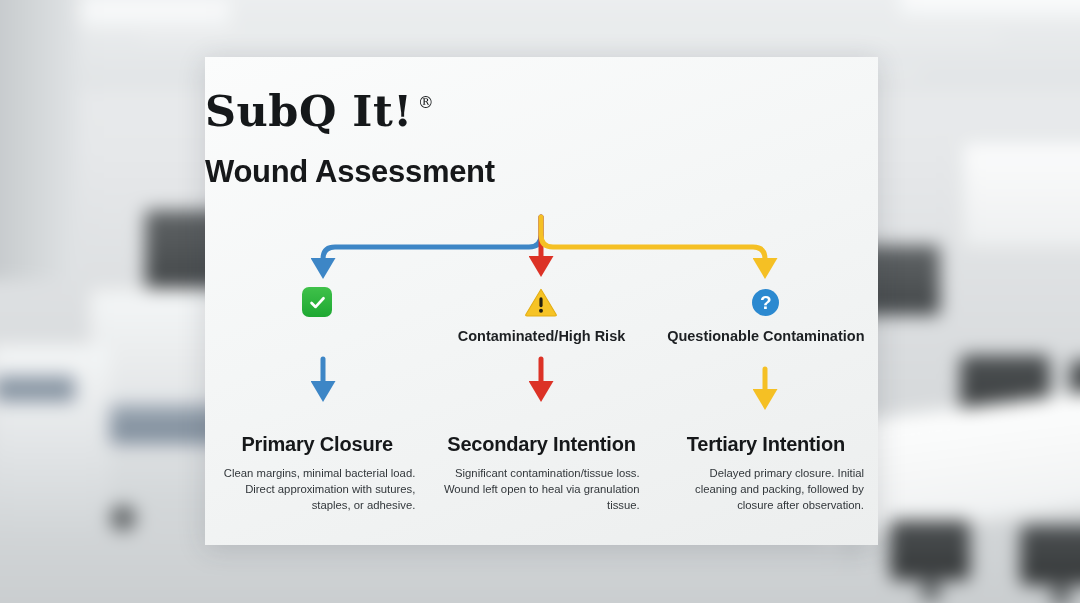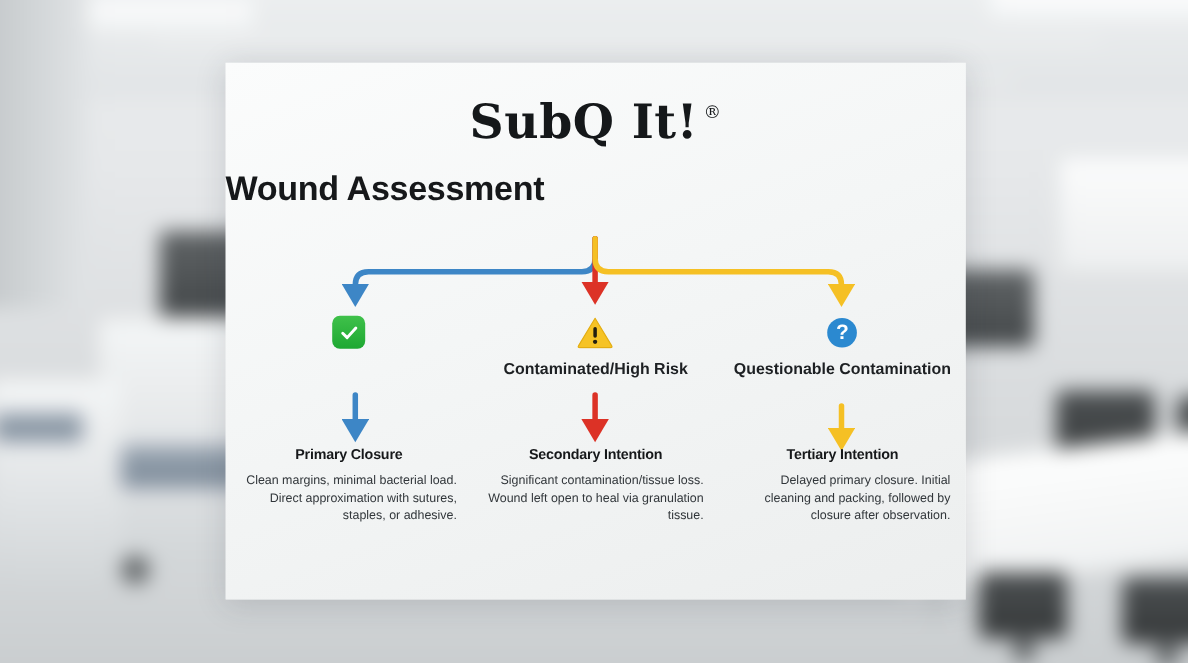--- a/index.html
+++ b/index.html
@@ -94,21 +94,21 @@
     left: 205px;
     top: 57px;
     width: 673px;
     height: 488px;
     background: linear-gradient(160deg, #fbfcfc 0%, #f4f6f6 45%, #eceeee 100%);
     box-shadow: 0 4px 26px rgba(40,50,60,.17);
   }
 
   
   #brand {
-    text-align: center;
+    text-align: left;
     padding-top: 33px;
     font-family: "DejaVu Serif", serif;
     font-size: 43px;
     font-weight: 700;
     color: #15181a;
     letter-spacing: .5px;
     line-height: 1;
   }
   #brand .reg {
     font-size: 16px;
@@ -170,24 +170,25 @@
     top: 348px;
     width: 673px;
     display: flex;
   }
   .out {
     width: 33.333%;
     text-align: center;
     padding: 0 14px;
   }
   .out-title {
-    font-size: 13px;
+    font-size: 20px;
     font-weight: 700;
     color: #16181a;
     letter-spacing: -.2px;
+    margin-top: 28px;
   }
   .out-desc {
     margin-top: 9px;
     font-size: 11.3px;
     line-height: 1.42;
     color: #31363a;
     text-align: right;
   }
 
   

